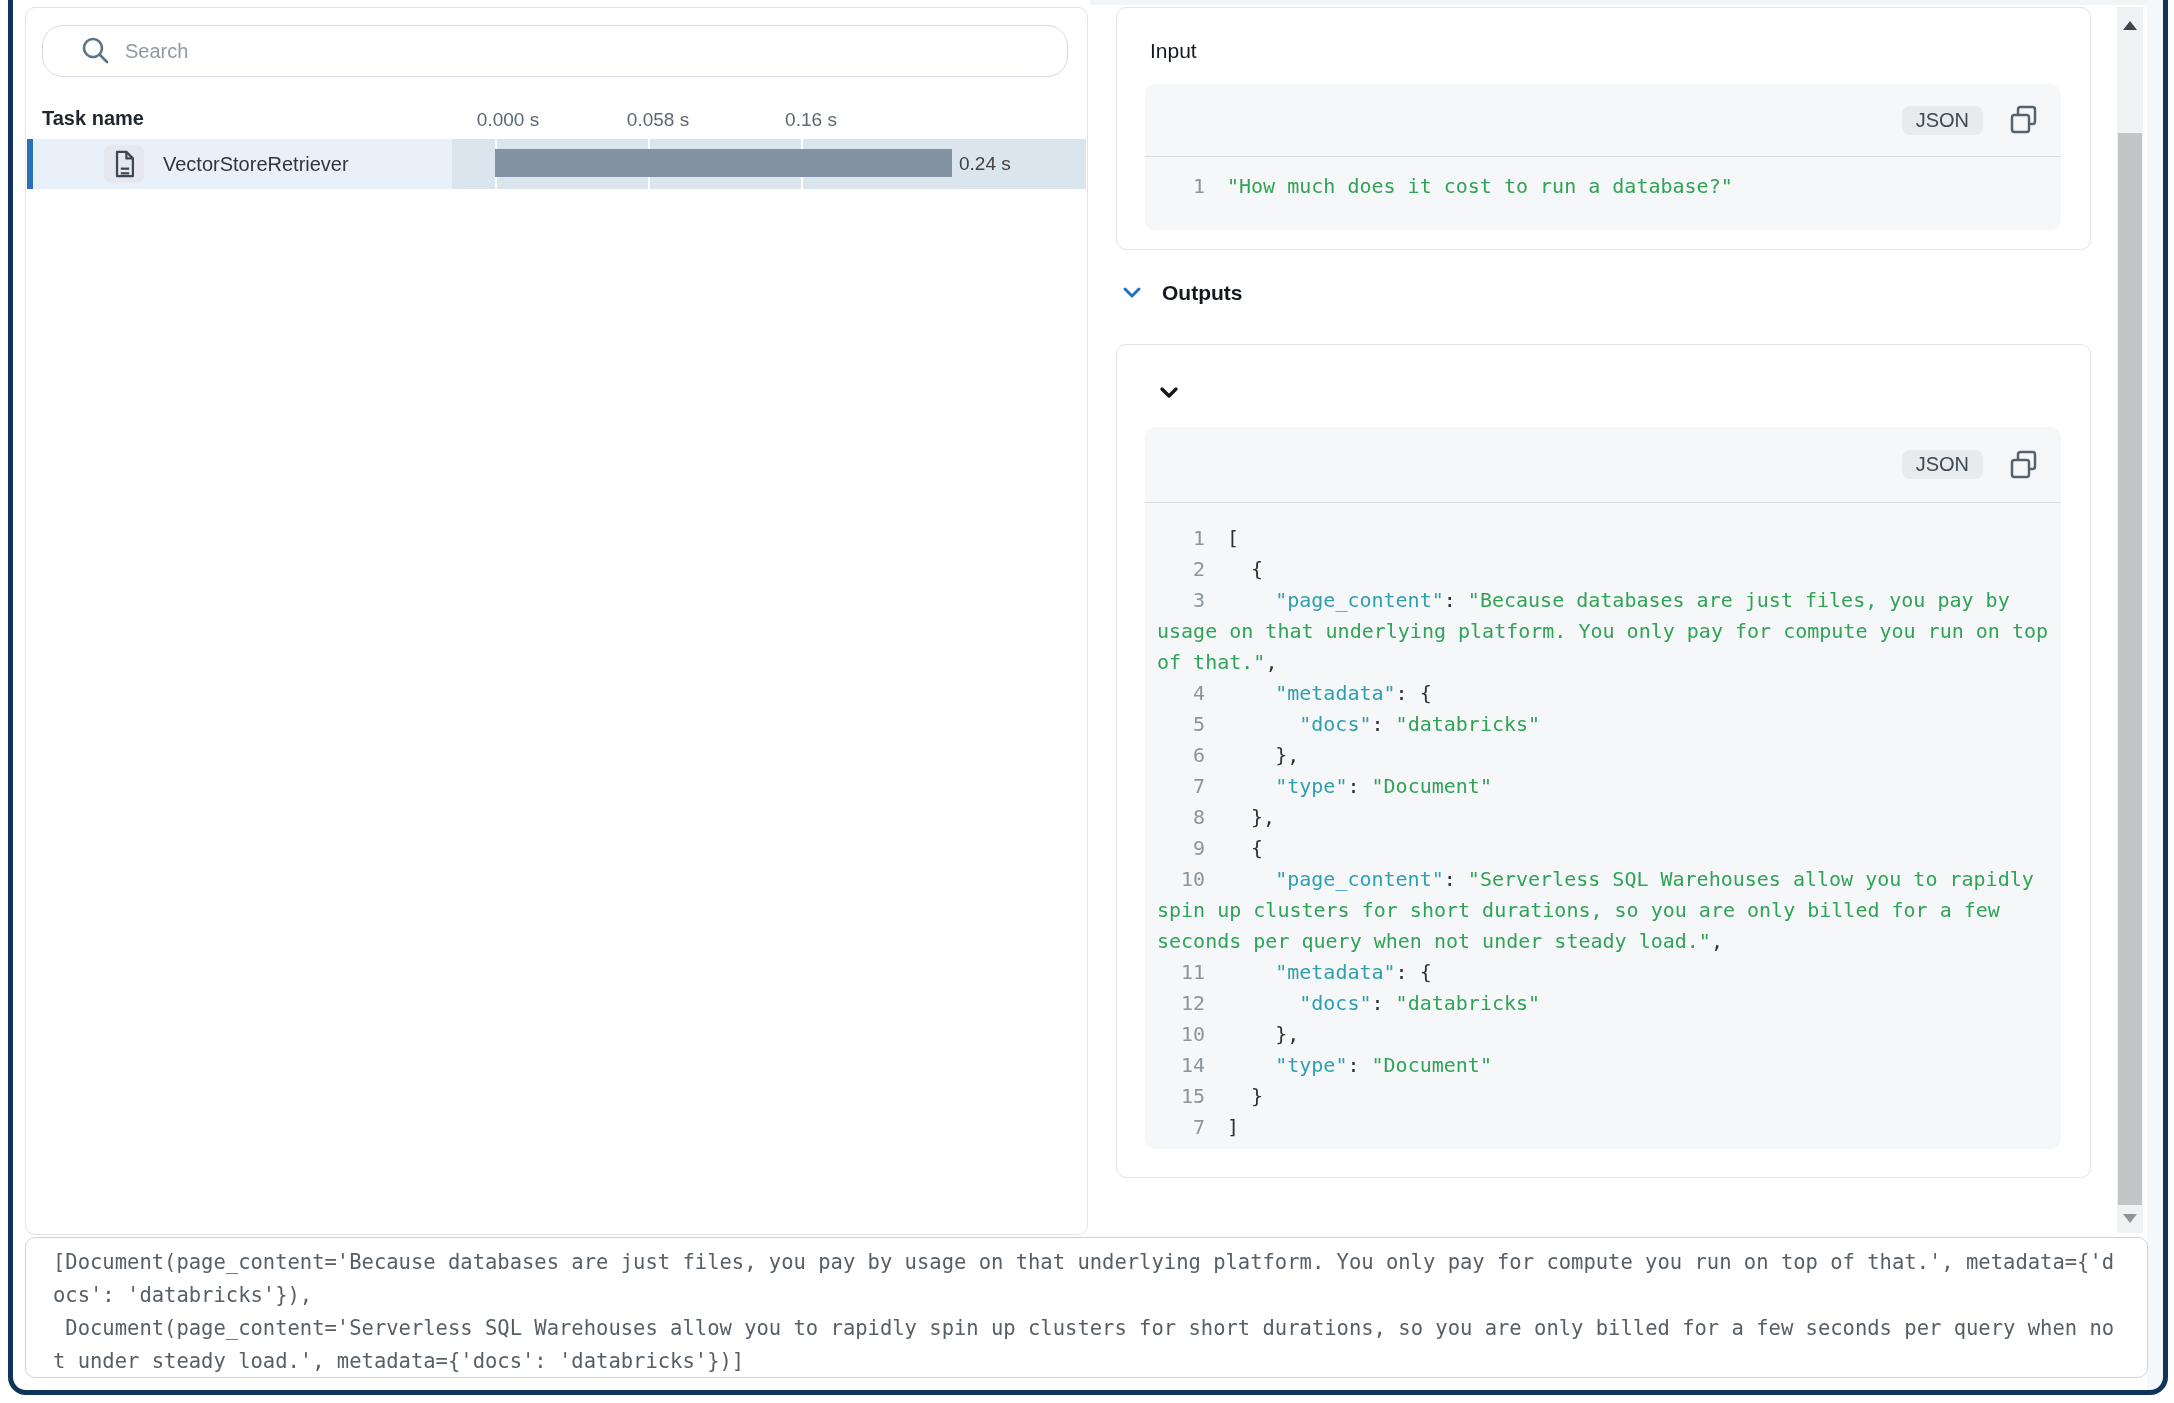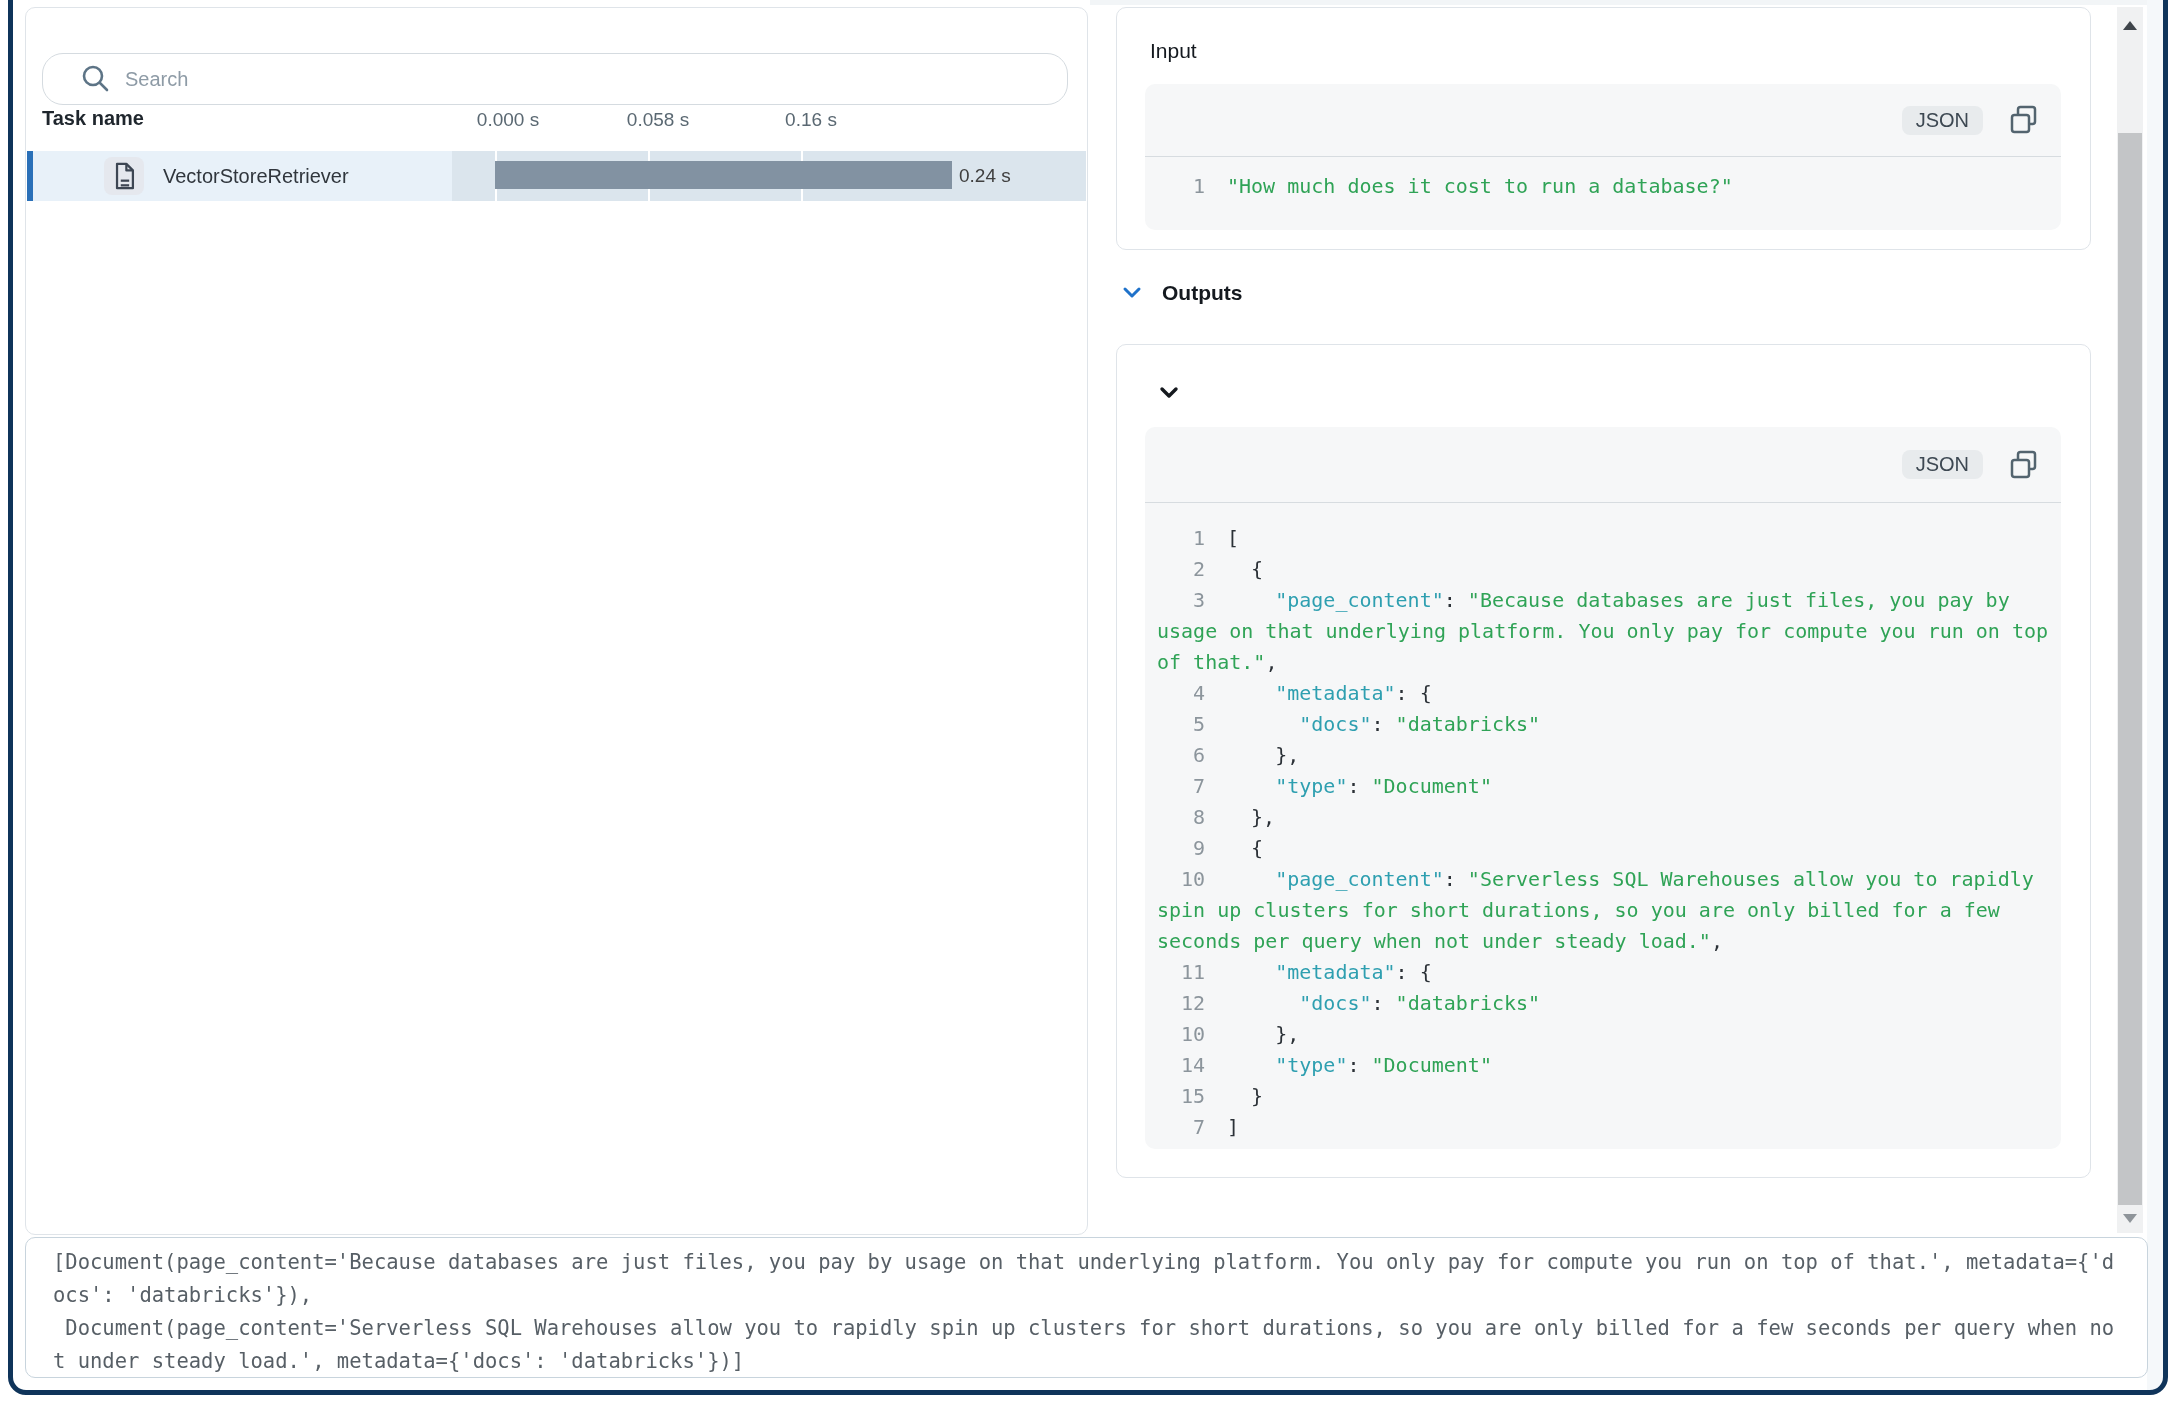--- a/index.html
+++ b/index.html
@@ -8,27 +8,27 @@
   
   #frame{position:absolute;left:8px;right:6px;top:-30px;bottom:8px;
          border:5px solid #0f345a;border-radius:0 0 18px 18px;pointer-events:none;}
   #right-strip{position:absolute;left:2147px;top:0;width:16px;height:1390px;background:#f5f8fa;}
   #top-band{position:absolute;left:1090px;top:0;width:1057px;height:5px;background:#f2f5f7;}
 
   
   #left-card{position:absolute;left:25px;top:7px;width:1061px;height:1226px;background:#fff;
              border:1px solid #dfe4e9;border-radius:10px;}
   .search{position:absolute;left:16px;top:17px;width:1026px;height:52px;border:1.5px solid #d5dbe0;
-          border-radius:21px;display:flex;align-items:center;box-sizing:border-box;padding-left:38px;background:#fff;margin-top:28px;}
+          border-radius:21px;display:flex;align-items:center;box-sizing:border-box;padding-left:38px;background:#fff;}
   .search svg{flex:0 0 auto;}
   .search input{border:none;outline:none;flex:1;margin-left:12px;font:20px "Liberation Sans",sans-serif;color:#30363d;background:transparent;}
   .search input::placeholder{color:#8e9ba6;}
   .col-header{position:absolute;left:16px;top:99px;font-size:20px;font-weight:700;color:#1f262d;}
   .tick{position:absolute;top:101px;transform:translateX(-50%);font-size:19px;color:#5a6872;}
-  .trace-row{position:absolute;left:1px;top:143px;width:1059px;height:50px;background:#e8f1f9;cursor:pointer;}
+  .trace-row{position:absolute;left:1px;top:131px;width:1059px;height:50px;background:#e8f1f9;cursor:pointer;}
   .row-accent{position:absolute;left:0;top:0;width:6px;height:50px;background:#2a70b8;}
   .row-strip{position:absolute;left:425px;top:0;right:0;height:50px;background:#dbe5ed;}
   .gridline{position:absolute;top:0;width:2px;height:50px;background:#ffffff;}
   .icon-box{position:absolute;left:77px;top:6px;width:40px;height:38px;background:#e5e8ee;border-radius:8px;
             display:flex;align-items:center;justify-content:center;}
   .row-label{position:absolute;left:136px;top:0;line-height:50px;font-size:20px;color:#30363d;}
   .span-bar{position:absolute;left:468px;top:10px;width:457px;height:28px;background:#8292a2;}
   .duration{position:absolute;left:932px;top:0;line-height:50px;font-size:19px;color:#404040;}
 
   

